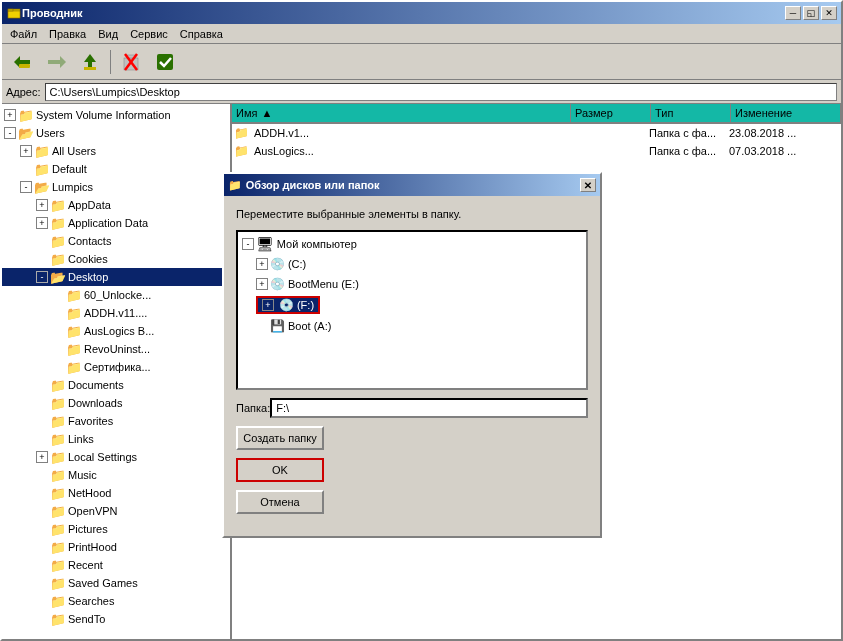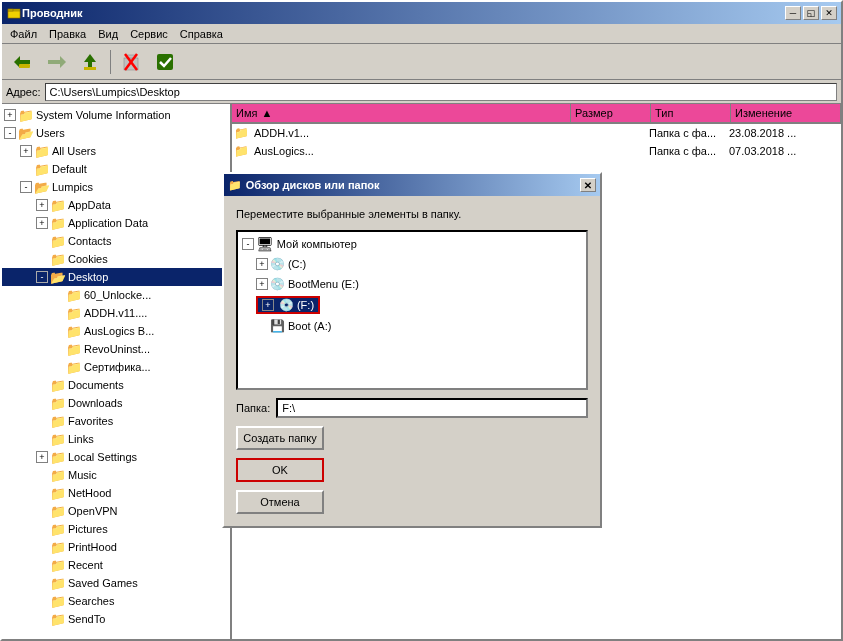--- a/index.html
+++ b/index.html
@@ -210,21 +210,21 @@
       border-bottom: 1px solid #808080;
       height: 20px;
       flex-shrink: 0;
     }
     .col-header {
       border-right: 1px solid #808080;
       border-bottom: 1px solid #808080;
       padding: 2px 4px;
       font-size: 11px;
       cursor: pointer;
-      background: #ec4899;
+      background: #14b8a6;
       white-space: nowrap;
       display: flex;
       align-items: center;
     }
     .col-header:first-child { flex: 2; }
     .col-header:nth-child(2) { width: 80px; }
     .col-header:nth-child(3) { width: 80px; }
     .col-header:nth-child(4) { width: 110px; }
 
     
@@ -317,21 +317,21 @@
       border-left-color: #fff;
       font-size: 10px;
       display: flex;
       align-items: center;
       justify-content: center;
       cursor: pointer;
       color: black;
       font-weight: bold;
     }
     .dialog-body {
-      padding: 12px 12px 12px 12px;
+      padding: 12px 12px 22px 12px;
     }
     .dialog-instruction {
       font-size: 11px;
       margin-bottom: 10px;
     }
     .dialog-tree {
       width: 100%;
       height: 160px;
       background: white;
       border: 2px inset #808080;
@@ -362,21 +362,21 @@
       background: white;
       color: black;
       flex-shrink: 0;
       margin-right: 2px;
     }
 
     .folder-path-row {
       display: flex;
       align-items: center;
       margin-bottom: 8px;
-      gap: 6px;
+      gap: 0;
     }
     .folder-path-label {
       font-size: 11px;
       white-space: nowrap;
     }
     .folder-path-input {
       flex: 1;
       height: 20px;
       background: white;
       border: 2px inset #808080;

